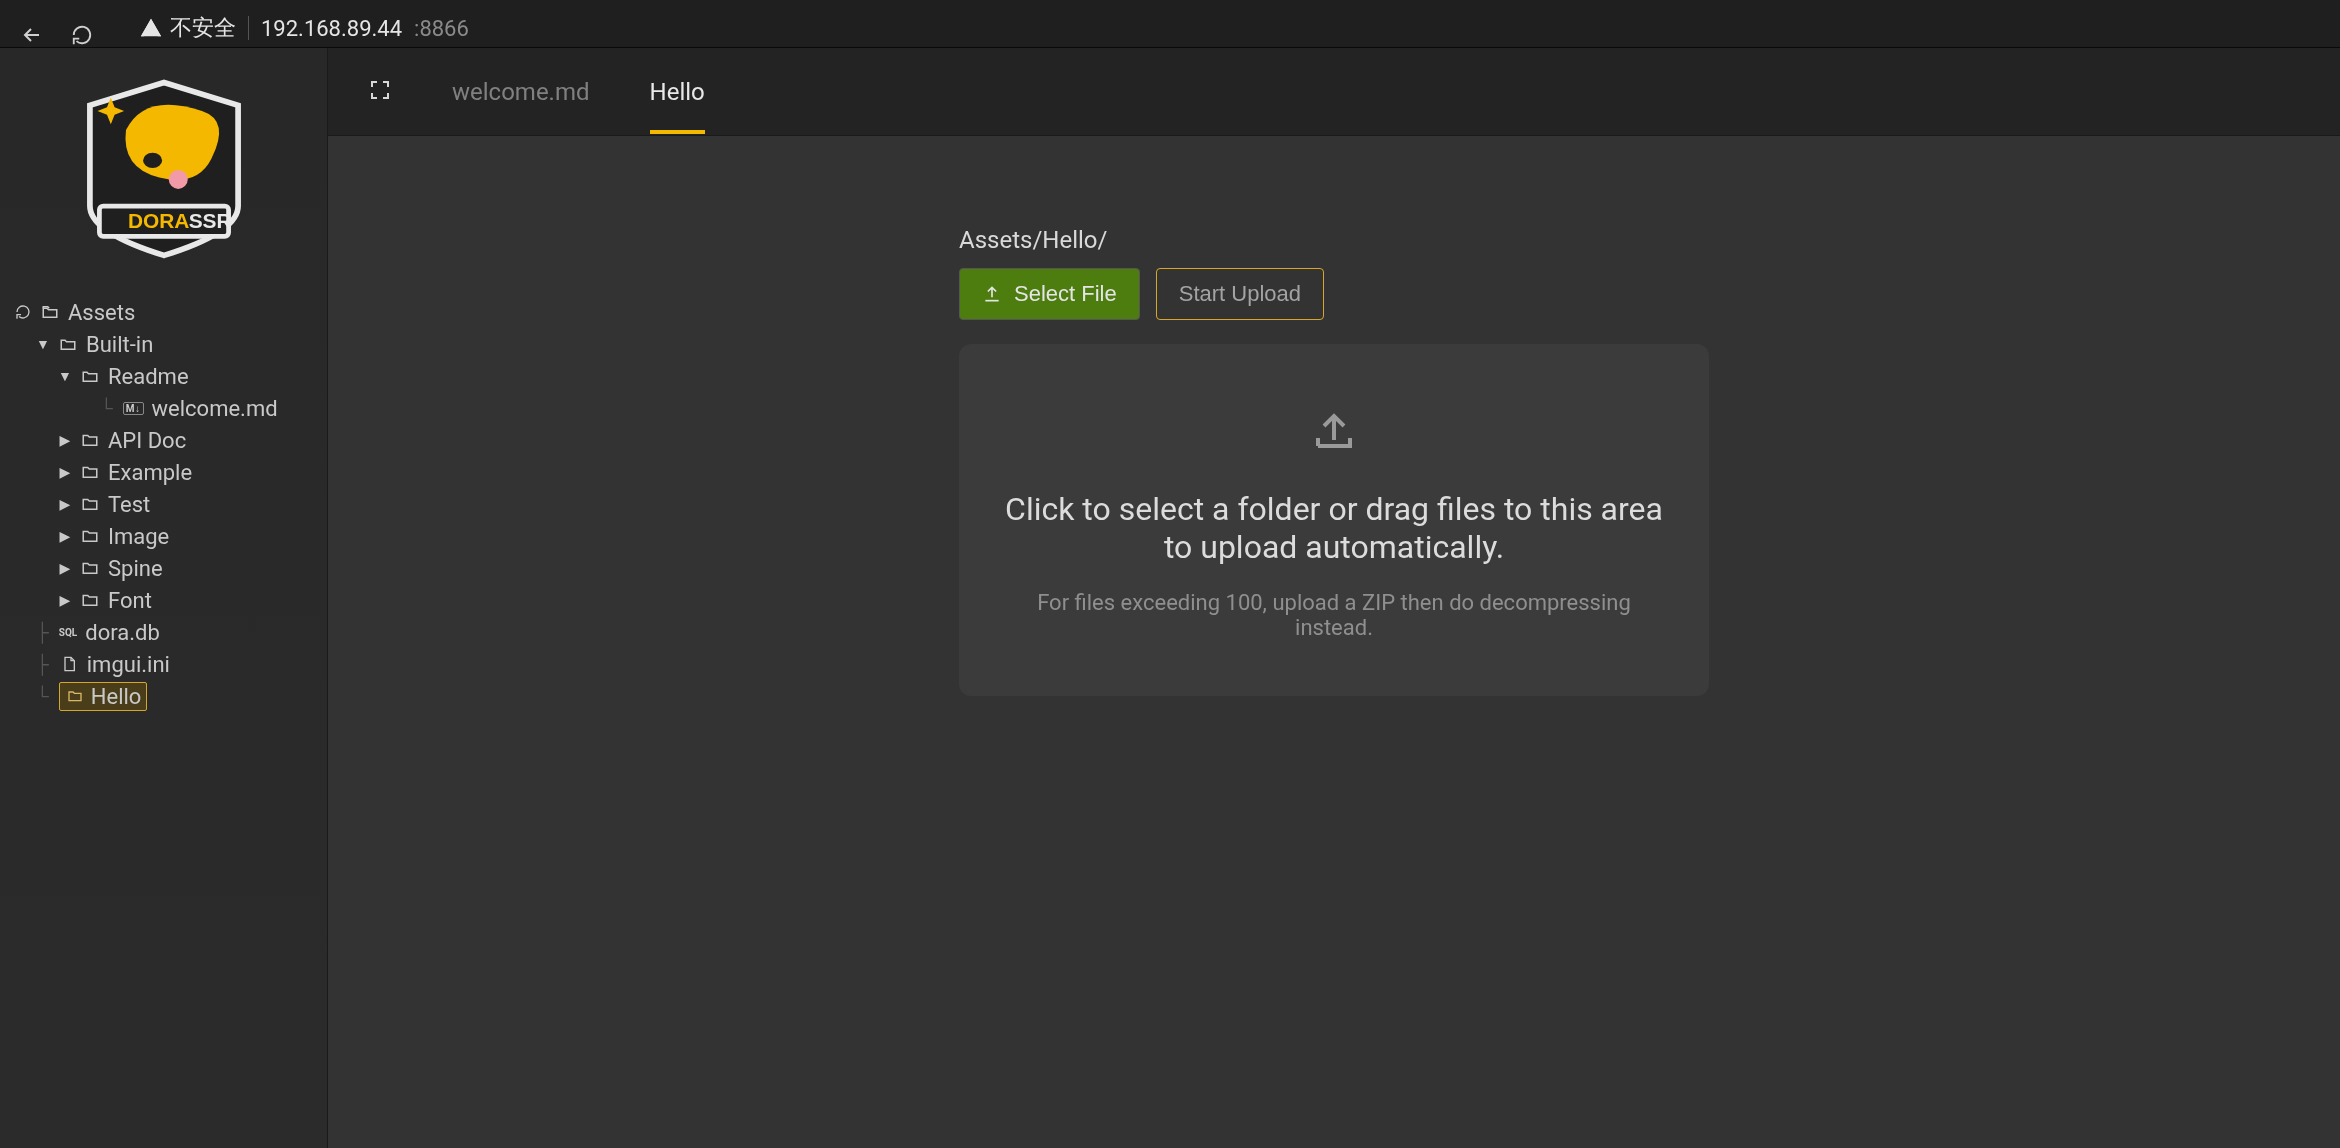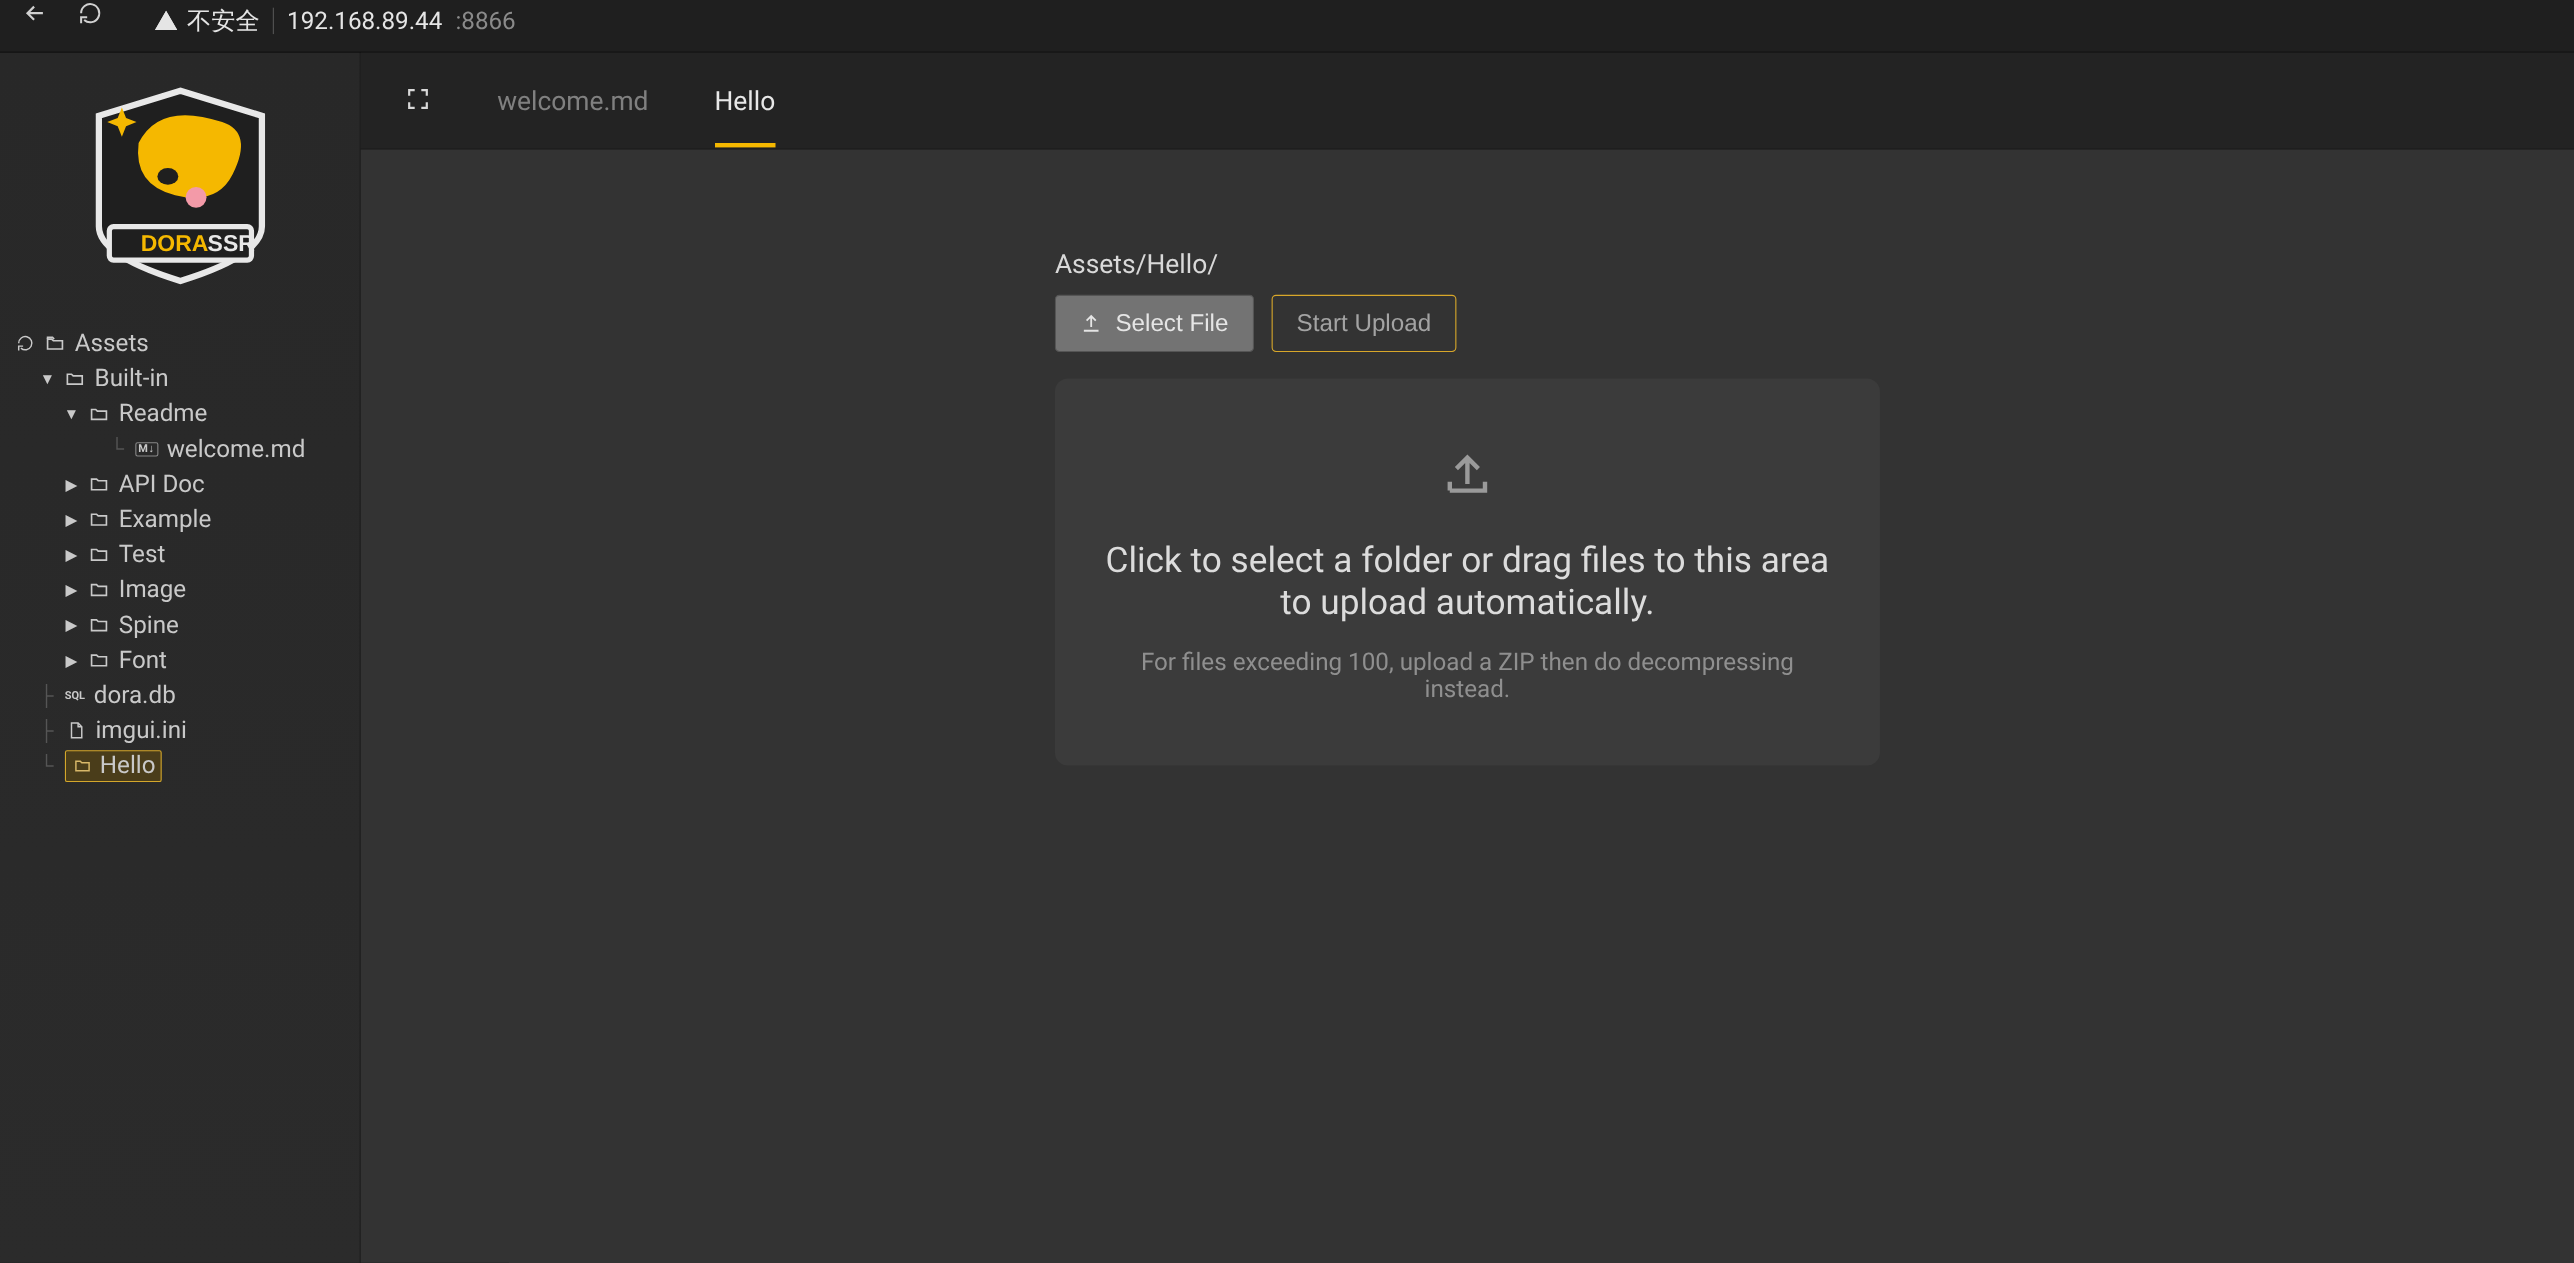--- a/index.html
+++ b/index.html
@@ -9,21 +9,21 @@
     font-family: -apple-system, BlinkMacSystemFont, "Segoe UI", Roboto, Arial, sans-serif;
     color: #d9d9d9;
     overflow: hidden;
   }
 
   
   .browser-bar {
     height: 48px;
     background: #1f1f1f;
     display: flex;
-    align-items: flex-start;
+    align-items: flex-end;
     padding: 0 20px;
     gap: 30px;
     border-bottom: 1px solid #0a0a0a;
   }
   .nav-btns { display: flex; gap: 26px; align-items: center; }
   .nav-btn { width: 24px; height: 24px; display:flex; align-items:center; justify-content:center; color:#d0d0d0; }
   .url-bar {
     flex: 0 0 auto;
     display: flex;
     align-items: center;
@@ -150,21 +150,21 @@
   }
   .path-label {
     font-size:24px; color:#d9d9d9; margin-bottom:14px;
   }
   .btn-row { display:flex; gap:16px; align-items:center; margin-bottom:24px;}
   .btn {
     font-size:22px;
     padding: 12px 22px;
     border-radius:4px;
     border:1px solid #555;
-    background:#737373;
+    background:#4d7c0f;
     color:#e5e5e5;
     display:inline-flex; align-items:center; gap:12px;
     cursor:pointer;
   }
   .btn.primary {
     border-color:#d8a72a;
     color:#a3a3a3;
     background:transparent;
   }
   .file-line {

